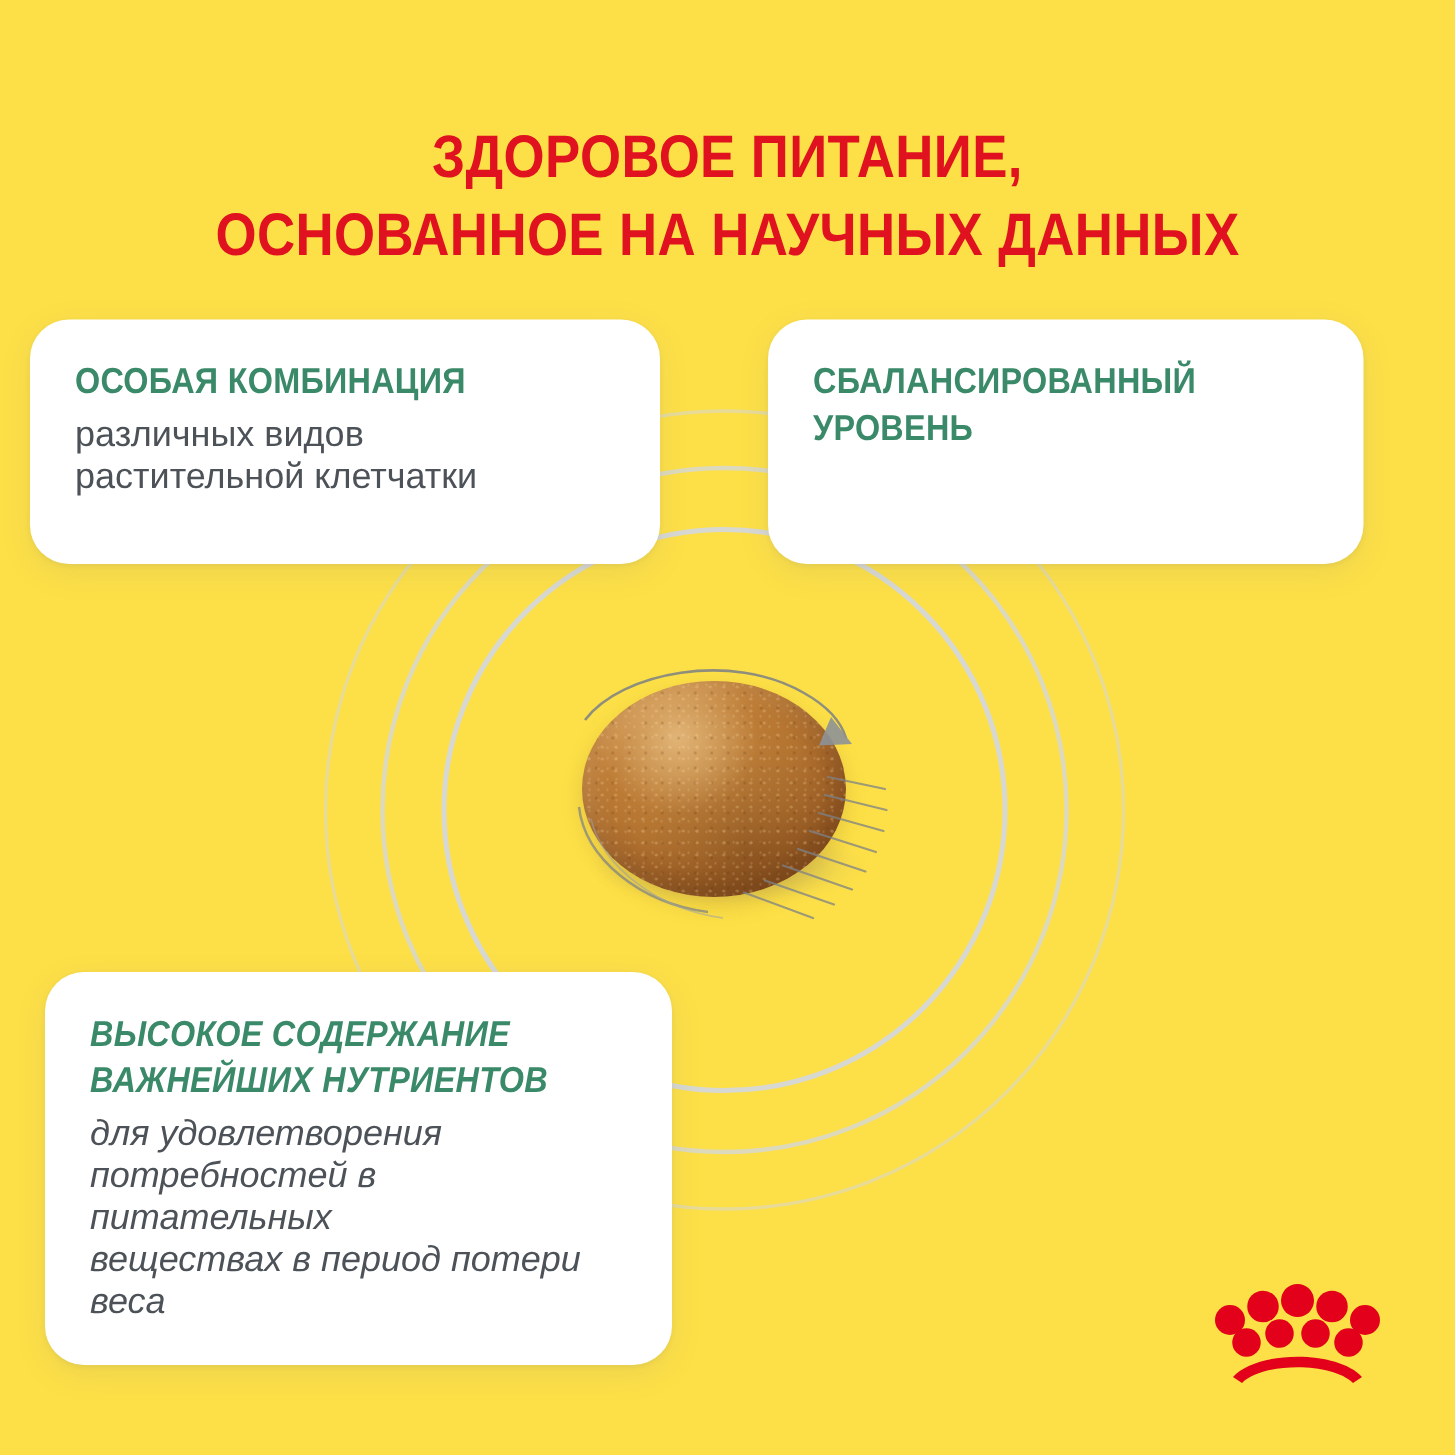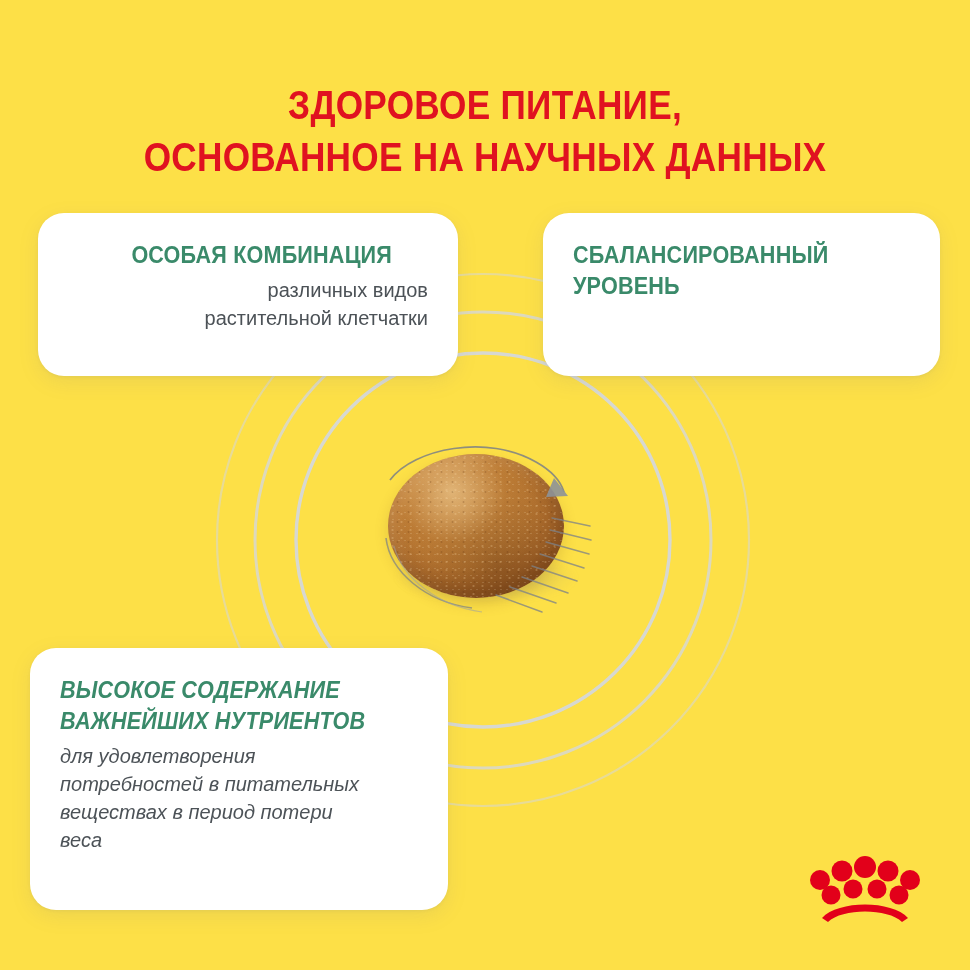--- a/index.html
+++ b/index.html
@@ -62,28 +62,28 @@
     font-size: 24px;
     line-height: 31px;
     letter-spacing: 0.2px;
     transform: scaleX(0.9);
     transform-origin: 0 50%;
     white-space: pre-line;
     margin: 0 0 6px 0;
   }
   .card-body {
     color: #4c5257;
-    font-size: 20px;
+    font-size: 24px;
     line-height: 28px;
     white-space: pre-line;
     margin: 0;
   }
 
-  #card-fibre   { left: 38px;  top: 213px; width: 420px; height: 163px; text-align: right; }
-  #card-mineral { left: 543px; top: 213px; width: 397px; height: 163px; }
+  #card-fibre   { left: 20px;  top: 213px; width: 420px; height: 163px; }
+  #card-mineral { left: 512px; top: 213px; width: 397px; height: 163px; }
   #card-nutrient{ left: 30px;  top: 648px; width: 418px; height: 262px; font-style: italic; }
 
   
   .kibble-wrap {
     position: absolute;
     left: 378px;
     top: 440px;
     width: 210px;
     height: 200px;
   }

